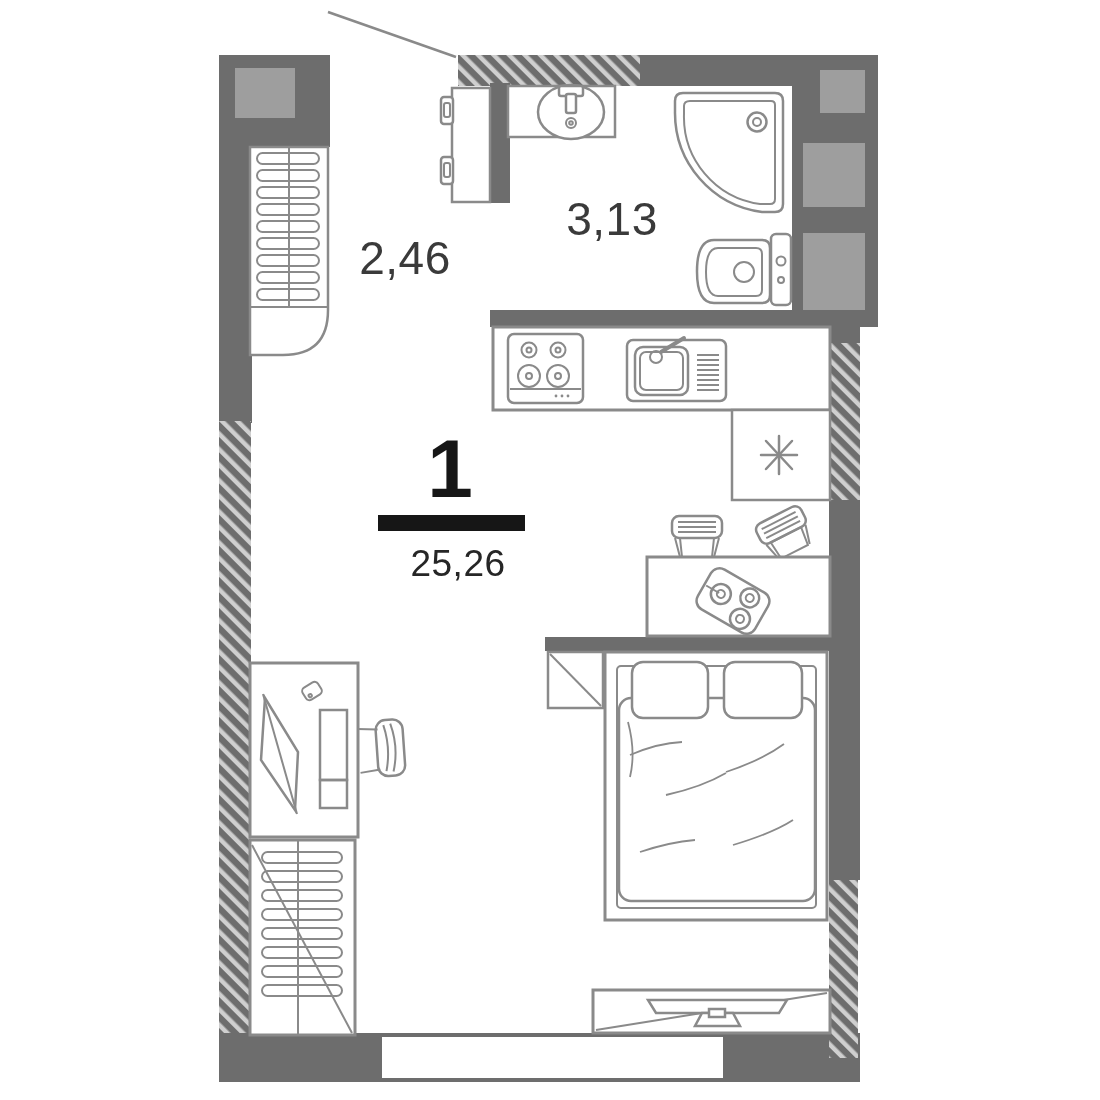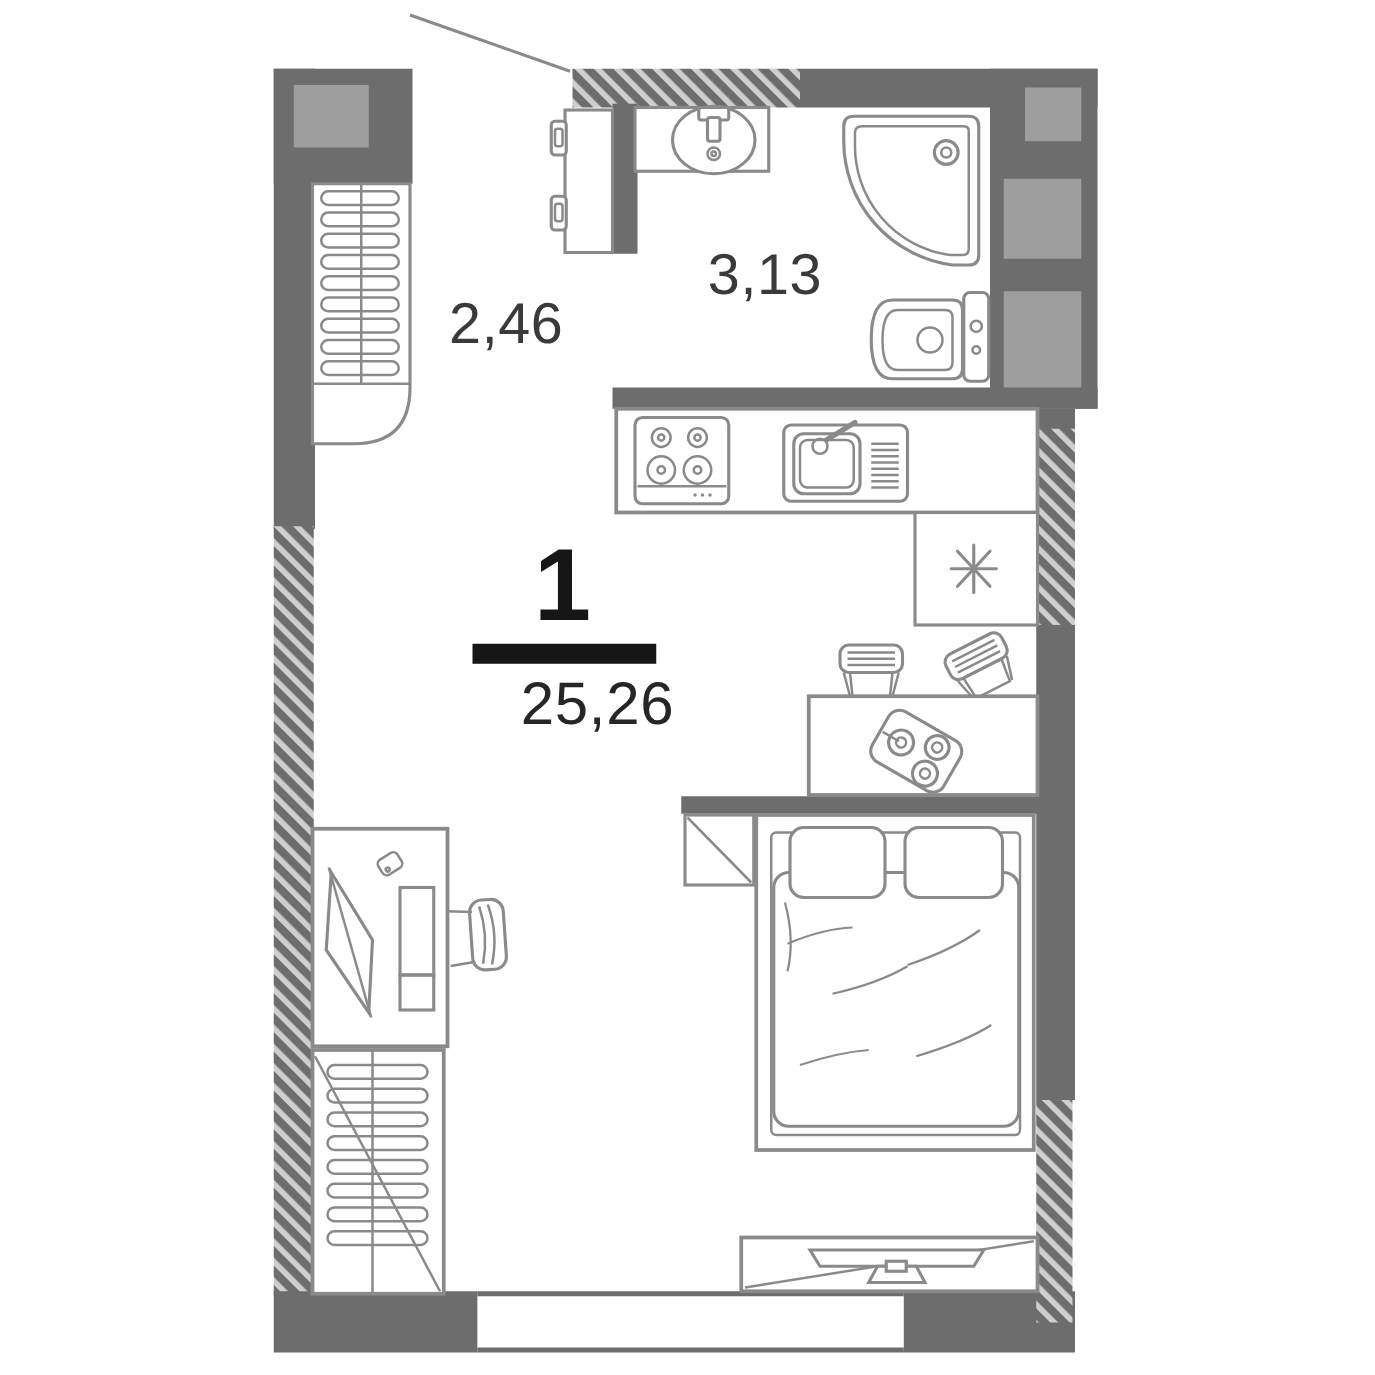--- a/index.html
+++ b/index.html
@@ -13,22 +13,22 @@
   .f25{fill:#fff;stroke:var(--furniture_line);stroke-width:2.5;}
   .l25{fill:none;stroke:var(--furniture_line);stroke-width:2.5;}
   .l2{fill:none;stroke:var(--furniture_line);stroke-width:2;}
   .l18{fill:none;stroke:var(--furniture_line);stroke-width:1.8;}
   .dot{fill:var(--furniture_line);}
   .area-label{position:absolute;transform:translate(-50%,-50%);font-size:46px;
               color:var(--label_text);letter-spacing:.5px;white-space:nowrap;}
   .rooms-count{position:absolute;transform:translate(-50%,-50%);left:450px;top:469px;
                font-size:82px;font-weight:bold;color:var(--accent);}
   .total-bar{position:absolute;left:378px;top:515px;width:147px;height:16px;background:var(--accent);}
-  .total-area{position:absolute;transform:translate(-50%,-50%);left:478px;top:564px;
-              font-size:48px;color:#262626;letter-spacing:.5px;}
+  .total-area{position:absolute;transform:translate(-50%,-50%);left:458px;top:564px;
+              font-size:37px;color:#262626;letter-spacing:.5px;}
   #lbl-hall{left:405px;top:258px;}
   #lbl-bath{left:612px;top:219px;}
   #lbl-room{left:491px;top:791px;}
 </style>
 </head>
 <body>
 
 <div id="stage">
 
 <svg id="plan-svg" width="1100" height="1100" viewBox="0 0 1100 1100">

